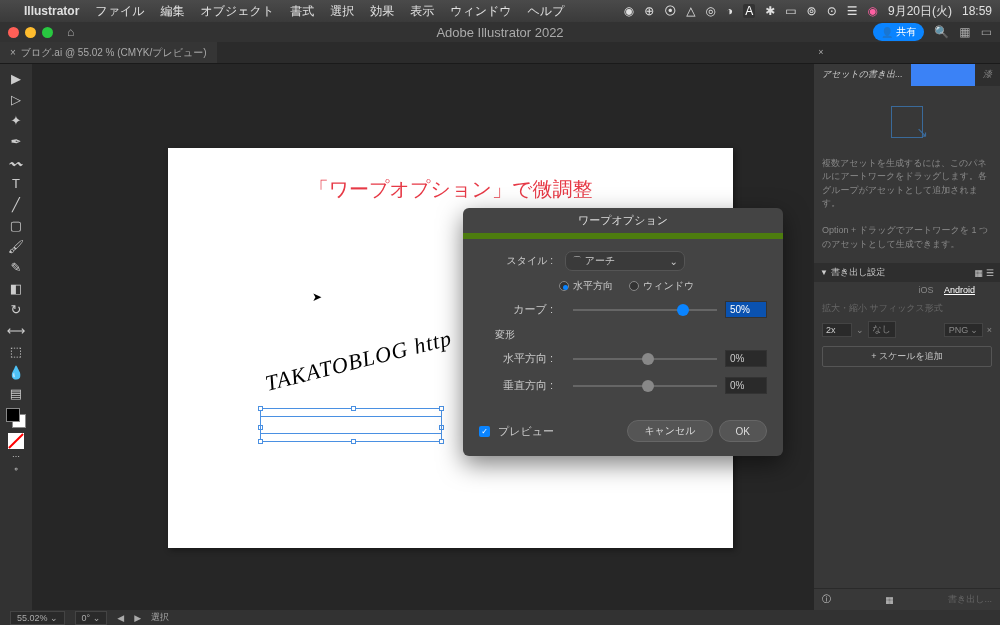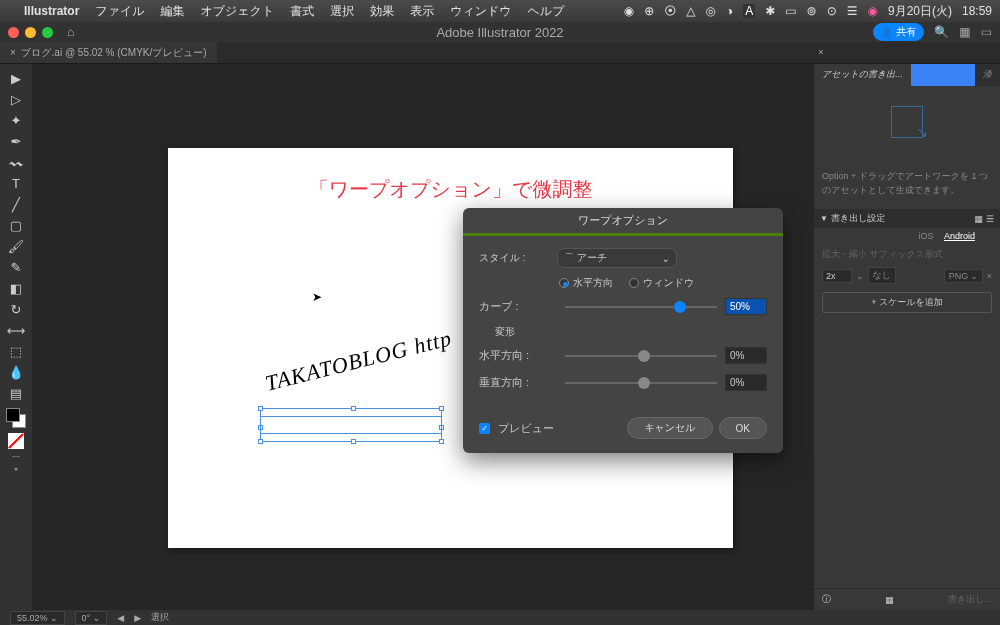--- a/index.html
+++ b/index.html
@@ -42,24 +42,24 @@
 .artboard { position: absolute; left: 136px; top: 84px; width: 565px; height: 400px; background: #fff; box-shadow: 2px 2px 6px rgba(0,0,0,0.4); }
 .heading { color: #e63946; font-size: 20px; font-family: 'Hiragino Mincho Pro', serif; text-align: center; margin-top: 28px; font-weight: 500; }
 .curved-text { position: absolute; top: 200px; left: 95px; font-family: 'Times New Roman', serif; font-size: 22px; color: #000; font-style: italic; transform: rotate(-14deg); letter-spacing: 1px; }
 .sel-box { position: absolute; border: 1px solid #4a90e2; }
 .sel-box.outer { top: 260px; left: 92px; width: 182px; height: 34px; }
 .sel-box.inner { top: 268px; left: 92px; width: 182px; height: 18px; }
 .handle { width: 5px; height: 5px; background: #fff; border: 1px solid #4a90e2; position: absolute; }
 .cursor-arrow { position: absolute; top: 142px; left: 144px; color: #000; font-size: 12px; }
 
 .dialog { position: absolute; left: 431px; top: 144px; width: 320px; background: #444; border-radius: 6px; box-shadow: 0 8px 24px rgba(0,0,0,0.5); padding-bottom: 10px; }
-.dialog-title { text-align: center; padding: 5px 0; font-size: 11px; color: #ddd; border-bottom: 3px solid #4d7c0f; }
+.dialog-title { text-align: center; padding: 5px 0; font-size: 11px; color: #ddd; border-bottom: 6px solid #4d7c0f; }
 .dialog-body { padding: 12px 16px; }
 .dlg-row { display: flex; align-items: center; margin-bottom: 8px; font-size: 10px; color: #ccc; }
-.dlg-label { width: 74px; text-align: left; margin-right: 4px; }
+.dlg-label { width: 74px; text-align: right; margin-right: 12px; }
 .dlg-select { background: #3a3a3a; border: 1px solid #555; color: #ccc; padding: 2px 6px; width: 120px; font-size: 10px; border-radius: 7px; display: flex; justify-content: space-between; align-items: center; }
 .dlg-radios { margin-left: 80px; display: flex; gap: 16px; }
 .dlg-radio { display: flex; align-items: center; gap: 4px; }
 .radio-dot { width: 10px; height: 10px; border-radius: 50%; border: 1px solid #888; background: #333; display: inline-block; position: relative; }
 .radio-dot.checked::after { content: ''; width: 5px; height: 5px; border-radius: 50%; background: #0a84ff; position: absolute; top: 2.5px; left: 2.5px; }
 .slider-row { display: flex; align-items: center; margin-bottom: 10px; }
 .slider-track { flex: 1; height: 2px; background: #666; position: relative; margin: 0 8px; }
 .slider-thumb { width: 12px; height: 12px; border-radius: 50%; background: #0a84ff; position: absolute; top: -5px; }
 .slider-val { width: 42px; background: #2a2a2a; color: #ccc; font-size: 10px; padding: 2px 4px; text-align: left; border: 1px solid #333; }
 .slider-val.selected { background: #0a52b0; color: #fff; }
@@ -255,20 +255,21 @@
   </div>
 
   <div class="panel-close">×</div>
   <div class="right-panel">
     <div class="panel-tabs">
       <div class="panel-tab">アセットの書き出...</div>
       <div class="panel-tab inactive">漆</div>
     </div>
     <div class="panel-body">
       <div class="panel-icon-box"><div class="panel-icon"></div></div>
+      <div>複数アセットを生成するには、このパネルにアートワークをドラッグします。各グループがアセットとして追加されます。</div>
       <br>
       <div>Option + ドラッグでアートワークを 1 つのアセットとして生成できます。</div>
     </div>
     <div class="panel-section-hdr">
       <span class="chev">▼</span>
       <span>書き出し設定</span>
       <span style="margin-left:auto">▦</span>
       <span>☰</span>
     </div>
     <div class="panel-sub-tabs">

